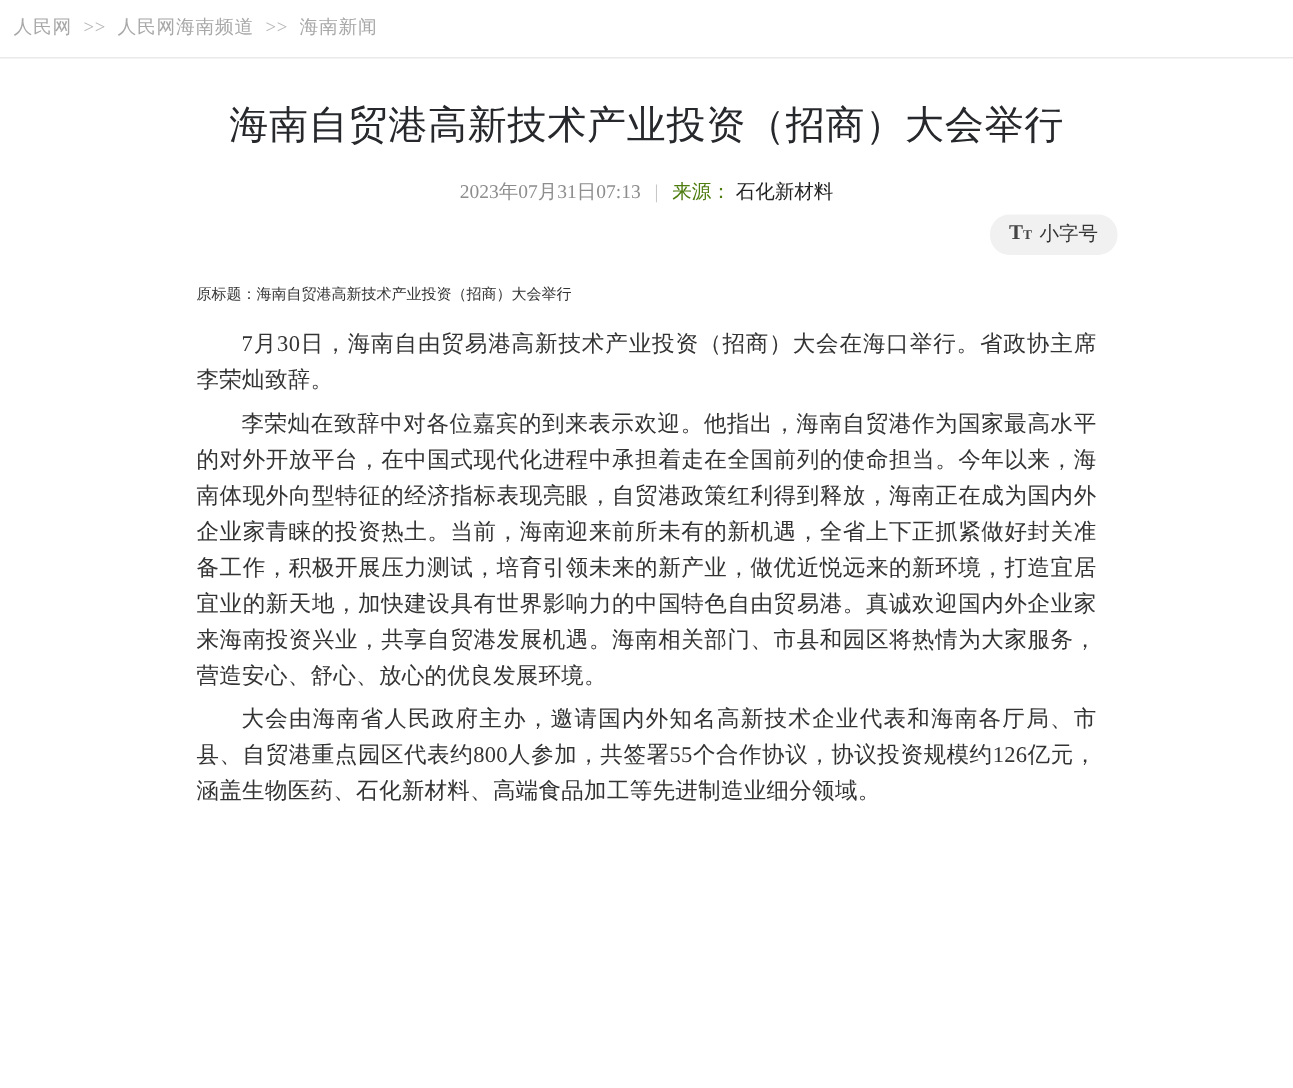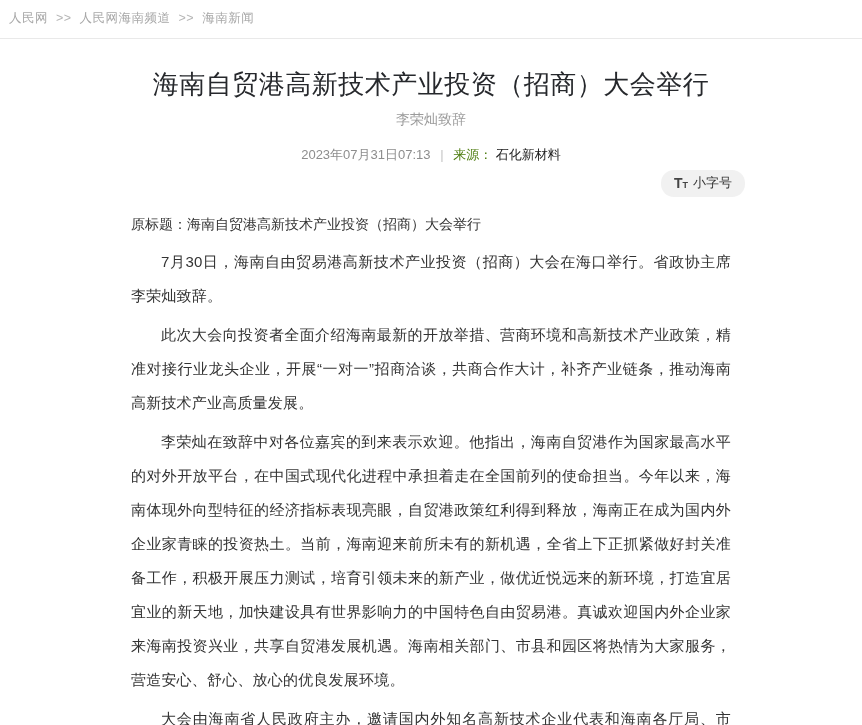--- a/index.html
+++ b/index.html
@@ -1,15 +1,15 @@
 <!DOCTYPE html>
 <html><head>
 <meta charset="utf-8">
 <style>
-  * { margin: 0; padding: 0; box-sizing: border-box; }
+  * { margin: 0; padding: 0; box-sizing: border-box; font-family: Liberation Serif, serif; }
   html, body {
     width: 862px;
     height: 725px;
     background: #ffffff;
     font-family: "Liberation Sans", "DejaVu Sans", sans-serif;
     overflow: hidden;
   }
   
   .crumb-bar {
     padding: 10px 10px 11px 9px;
@@ -70,47 +70,46 @@
   .fontsize-icon .t-small { font-size: 9px; font-weight: 700; }
 
   
   .article-body {
     width: 600px;
     margin: 13px auto 0;
     font-size: 15px;
     color: #333;
   }
   .original-title {
-    font-size: 14px;
+    font-size: 10px;
     color: #333;
     line-height: 28px;
     margin-bottom: 7px;
   }
   .article-body p.para {
-    line-height: 34px;
+    line-height: 24px;
     text-indent: 2em;
     margin-bottom: 5px;
     letter-spacing: 0.2px;
     text-align: justify;
   }
 </style>
 </head>
 <body>
 
 <div class="crumb-bar">
   <a class="crumb-link">人民网</a>
   <span class="crumb-sep">&gt;&gt;</span>
   <a class="crumb-link">人民网海南频道</a>
   <span class="crumb-sep">&gt;&gt;</span>
   <a class="crumb-link">海南新闻</a>
 </div>
 
 <div class="article-head">
   <h1 class="article-title">海南自贸港高新技术产业投资（招商）大会举行</h1>
-  <div class="article-subtitle">李荣灿致辞</div>
   <div class="article-meta">
     <span>2023年07月31日07:13</span>
     <span class="meta-pipe">|</span>
     <span class="meta-source-label">来源：</span>
     <a class="meta-source">石化新材料</a>
   </div>
 </div>
 
 <div class="toolbar">
   <button class="fontsize-pill">
@@ -118,17 +117,16 @@
         <span class="t-big">T</span>
         <span class="t-small">T</span>
       </span>
     <span>小字号</span>
   </button>
 </div>
 
 <div class="article-body">
   <p class="original-title">原标题：海南自贸港高新技术产业投资（招商）大会举行</p>
   <p class="para">7月30日，海南自由贸易港高新技术产业投资（招商）大会在海口举行。省政协主席李荣灿致辞。</p>
-  <p class="para">此次大会向投资者全面介绍海南最新的开放举措、营商环境和高新技术产业政策，精准对接行业龙头企业，开展“一对一”招商洽谈，共商合作大计，补齐产业链条，推动海南高新技术产业高质量发展。</p>
   <p class="para">李荣灿在致辞中对各位嘉宾的到来表示欢迎。他指出，海南自贸港作为国家最高水平的对外开放平台，在中国式现代化进程中承担着走在全国前列的使命担当。今年以来，海南体现外向型特征的经济指标表现亮眼，自贸港政策红利得到释放，海南正在成为国内外企业家青睐的投资热土。当前，海南迎来前所未有的新机遇，全省上下正抓紧做好封关准备工作，积极开展压力测试，培育引领未来的新产业，做优近悦远来的新环境，打造宜居宜业的新天地，加快建设具有世界影响力的中国特色自由贸易港。真诚欢迎国内外企业家来海南投资兴业，共享自贸港发展机遇。海南相关部门、市县和园区将热情为大家服务，营造安心、舒心、放心的优良发展环境。</p>
   <p class="para">大会由海南省人民政府主办，邀请国内外知名高新技术企业代表和海南各厅局、市县、自贸港重点园区代表约800人参加，共签署55个合作协议，协议投资规模约126亿元，涵盖生物医药、石化新材料、高端食品加工等先进制造业细分领域。</p>
 
 </div>
 
 </body></html>

